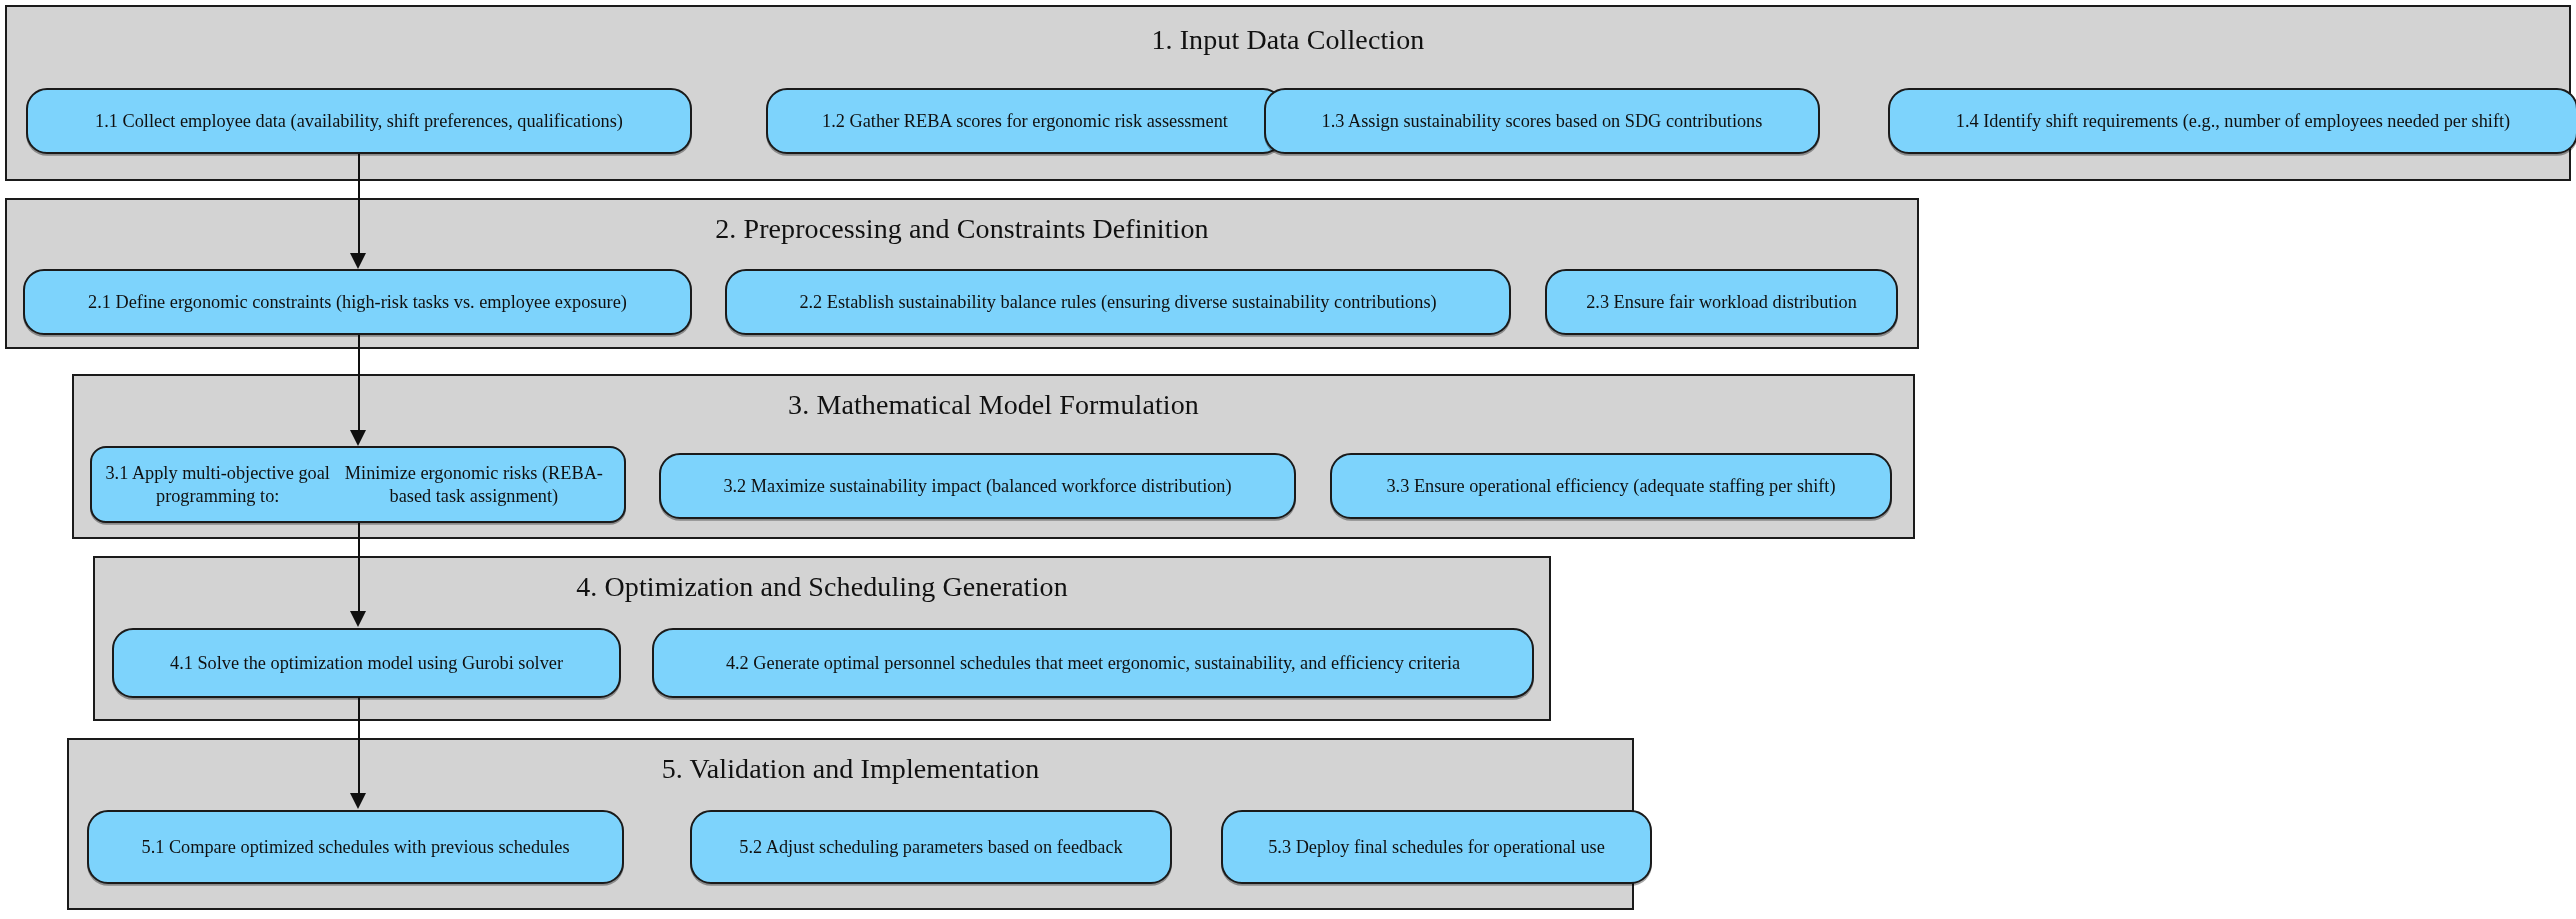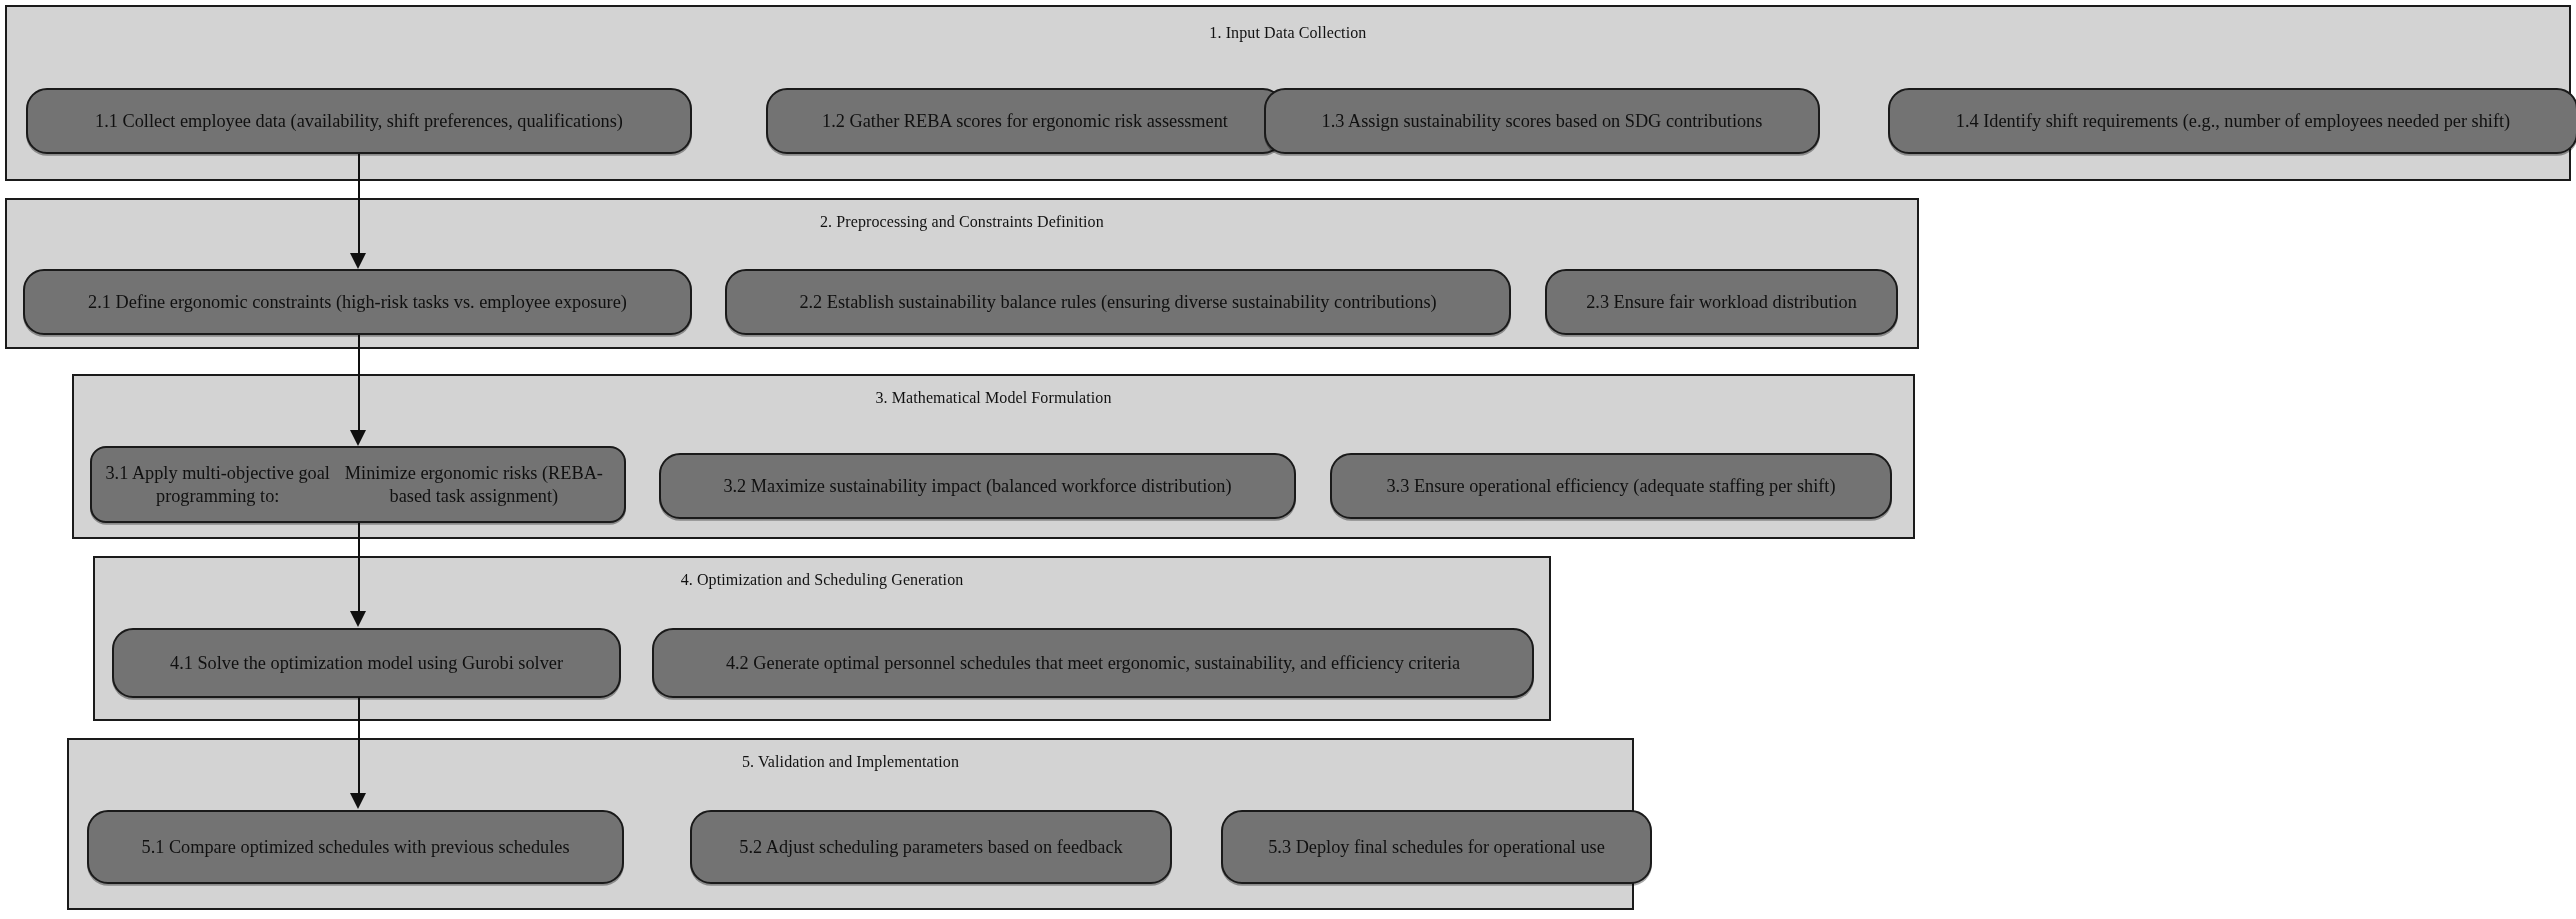--- a/index.html
+++ b/index.html
@@ -24,30 +24,30 @@
     background: #d3d3d3;
     border: 2.4px solid #1a1a1a;
     box-sizing: border-box;
   }
   .cluster-title {
     position: absolute;
     left: 0;
     right: 0;
     text-align: center;
     color: #111111;
-    font-size: 16px;
+    font-size: 28px;
     font-family: "Liberation Serif", "DejaVu Serif", serif;
     letter-spacing: 0.1px;
     white-space: nowrap;
   }
 
   
   .node {
     position: absolute;
-    background: #737373;
+    background: #7dd3fc;
     border: 2.4px solid #1a1a1a;
     border-radius: 21px;
     box-sizing: border-box;
     display: flex;
     align-items: center;
     justify-content: center;
     text-align: center;
     color: #101010;
     font-size: 18.3px;
     line-height: 1.22;

